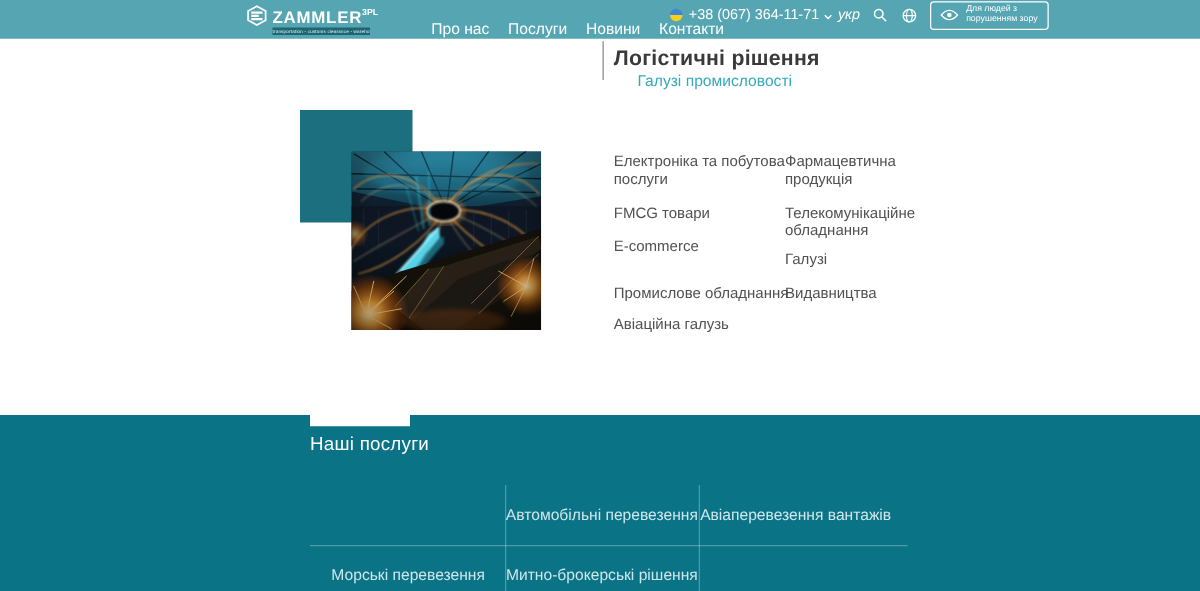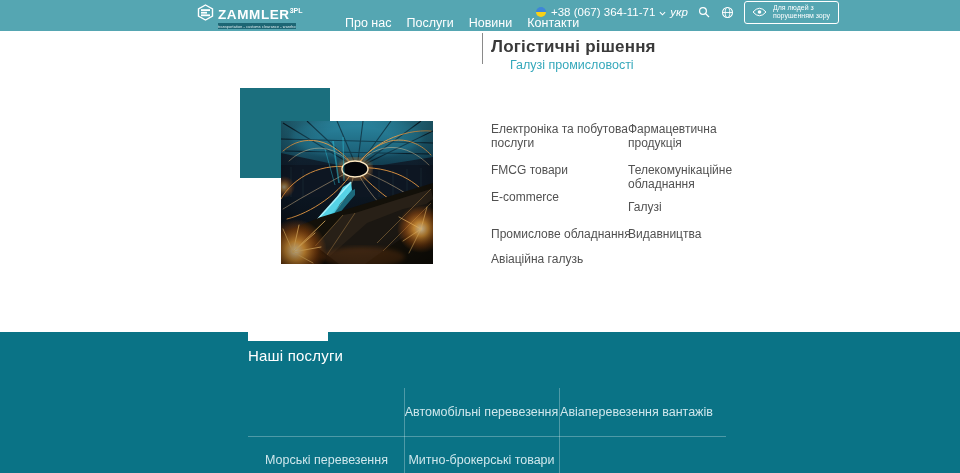--- a/index.html
+++ b/index.html
@@ -267,15 +267,15 @@
   <div class="svc-cell" style="left:559px;top:56px">
     <a>Авіаперевезення вантажів</a>
   </div>
   <div class="svc-cell" style="left:404px;top:56px">
     <a>Автомобільні перевезення</a>
   </div>
   <div class="svc-cell" style="left:249px;top:104px">
     <a>Морські перевезення</a>
   </div>
   <div class="svc-cell" style="left:404px;top:104px">
-    <a>Митно-брокерські товари</a>
+    <a>Митно-брокерські рішення</a>
   </div>
 </div>
 
 </body></html>

